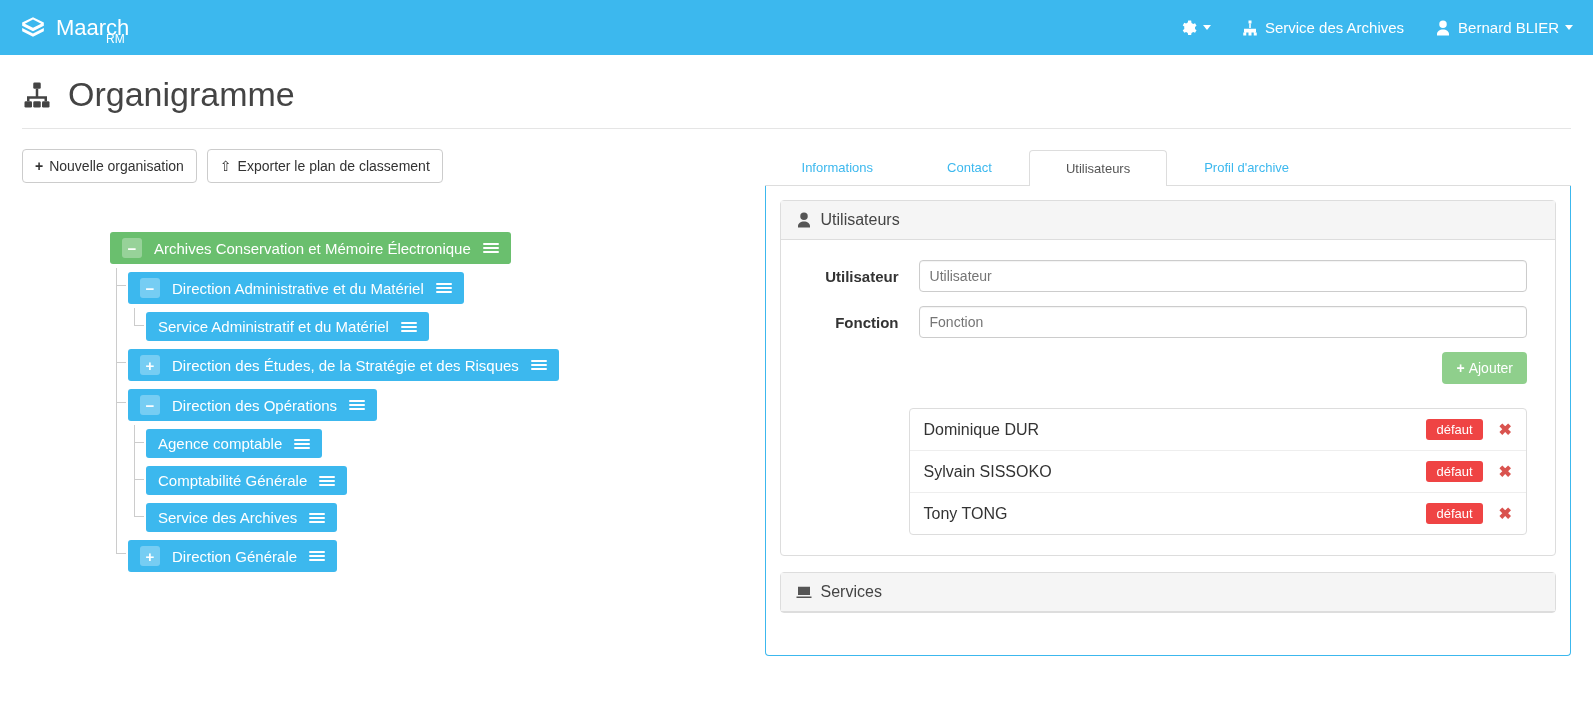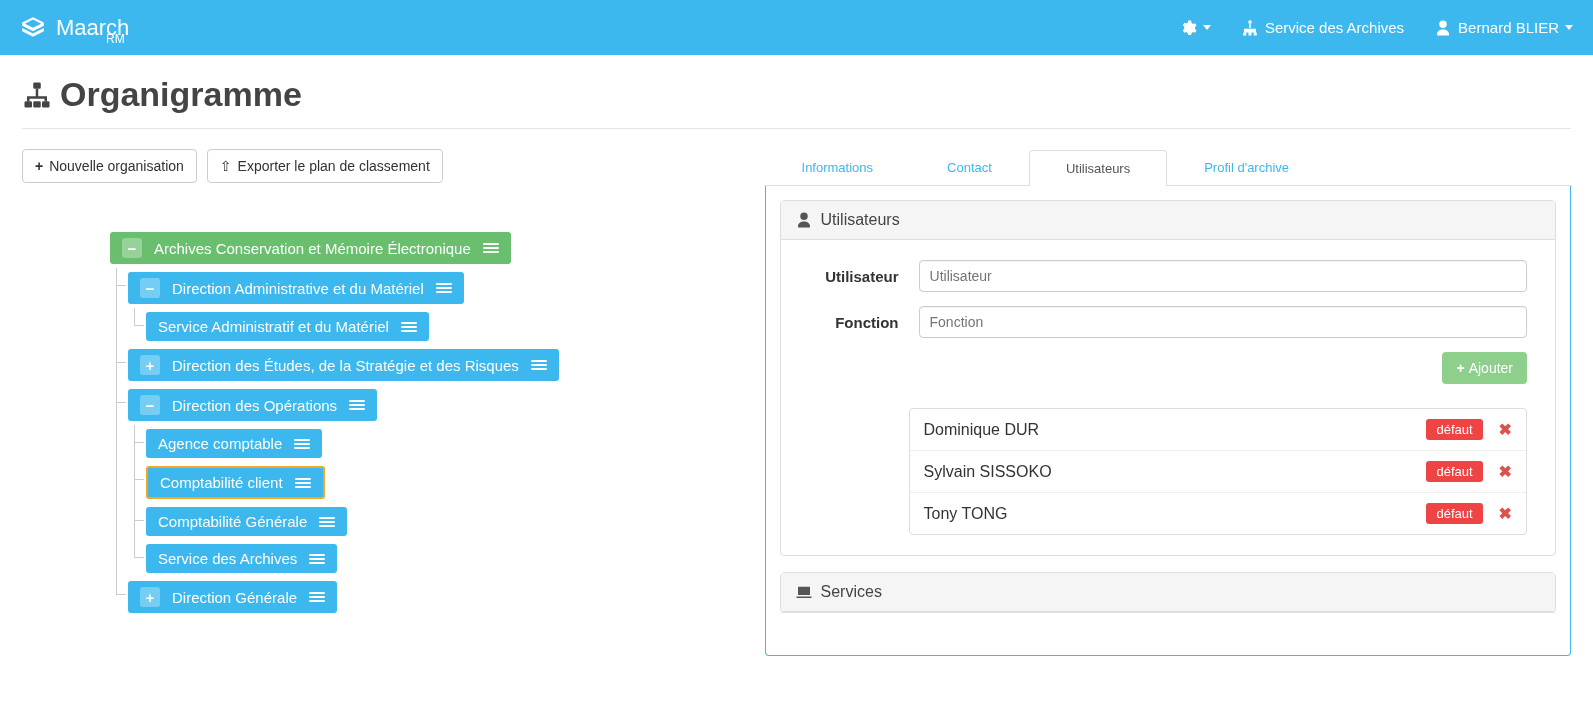--- a/index.html
+++ b/index.html
@@ -8,21 +8,21 @@
   
   .header { background: #3cb8ee; color: #fff; display: flex; justify-content: space-between; padding: 0 20px; height: 55px; }
   .brand { display: flex; align-items: center; gap: 10px; font-size: 22px; font-weight: 300; }
   .brand svg { width: 26px; height: 26px; }
   .brand-sub { font-size: 12px; margin-left: 50px; line-height: 4px; margin-top: -4px; }
   .header-right { display: flex; align-items: center; gap: 30px; font-size: 15px; }
   .header-item { display: flex; align-items: center; gap: 6px; cursor: pointer; }
   .caret { display:inline-block; width:0; height:0; border-left:4px solid transparent; border-right:4px solid transparent; border-top:5px solid #fff; vertical-align: middle; }
 
   .page { background: #fff; margin: 0; padding: 20px 22px 40px; min-height: calc(722px - 55px); }
-  .page-title { display: flex; align-items: center; gap: 8px; font-size: 34px; font-weight: 700; color: #444; border-bottom: 1px solid #e5e5e5; padding-bottom: 14px; margin-bottom: 20px; }
+  .page-title { display: flex; align-items: center; gap: 16px; font-size: 34px; font-weight: 400; color: #444; border-bottom: 1px solid #e5e5e5; padding-bottom: 14px; margin-bottom: 20px; }
   
   .btn-outline { display:inline-flex; align-items:center; gap:6px; border:1px solid #ccc; background:#fff; color:#333; border-radius:4px; padding:8px 12px; font-size:14px; cursor:pointer; }
   
   .two-col { display:flex; gap:30px; align-items:flex-start; }
   .left-col { flex: 0 0 46%; }
   .right-col { flex: 1; }
   
   
   .tree { margin-top: 45px; margin-left: 70px; }
   .tree ul { list-style:none; margin:0; padding:0; }
@@ -186,30 +186,20 @@
                   <span class="menu-icon">
                       <span></span>
                       <span></span>
                       <span></span>
                     </span>
                 </span>
                 <ul>
                   <li>
                     <span class="node node-blue">
                       <span>Agence comptable</span>
-                      <span class="menu-icon">
-                          <span></span>
-                          <span></span>
-                          <span></span>
-                        </span>
-                    </span>
-                  </li>
-                  <li>
-                    <span class="node node-blue node-selected">
-                      <span>Comptabilité client</span>
                       <span class="menu-icon">
                           <span></span>
                           <span></span>
                           <span></span>
                         </span>
                     </span>
                   </li>
                   <li>
                     <span class="node node-blue">
                       <span>Comptabilité Générale</span>

